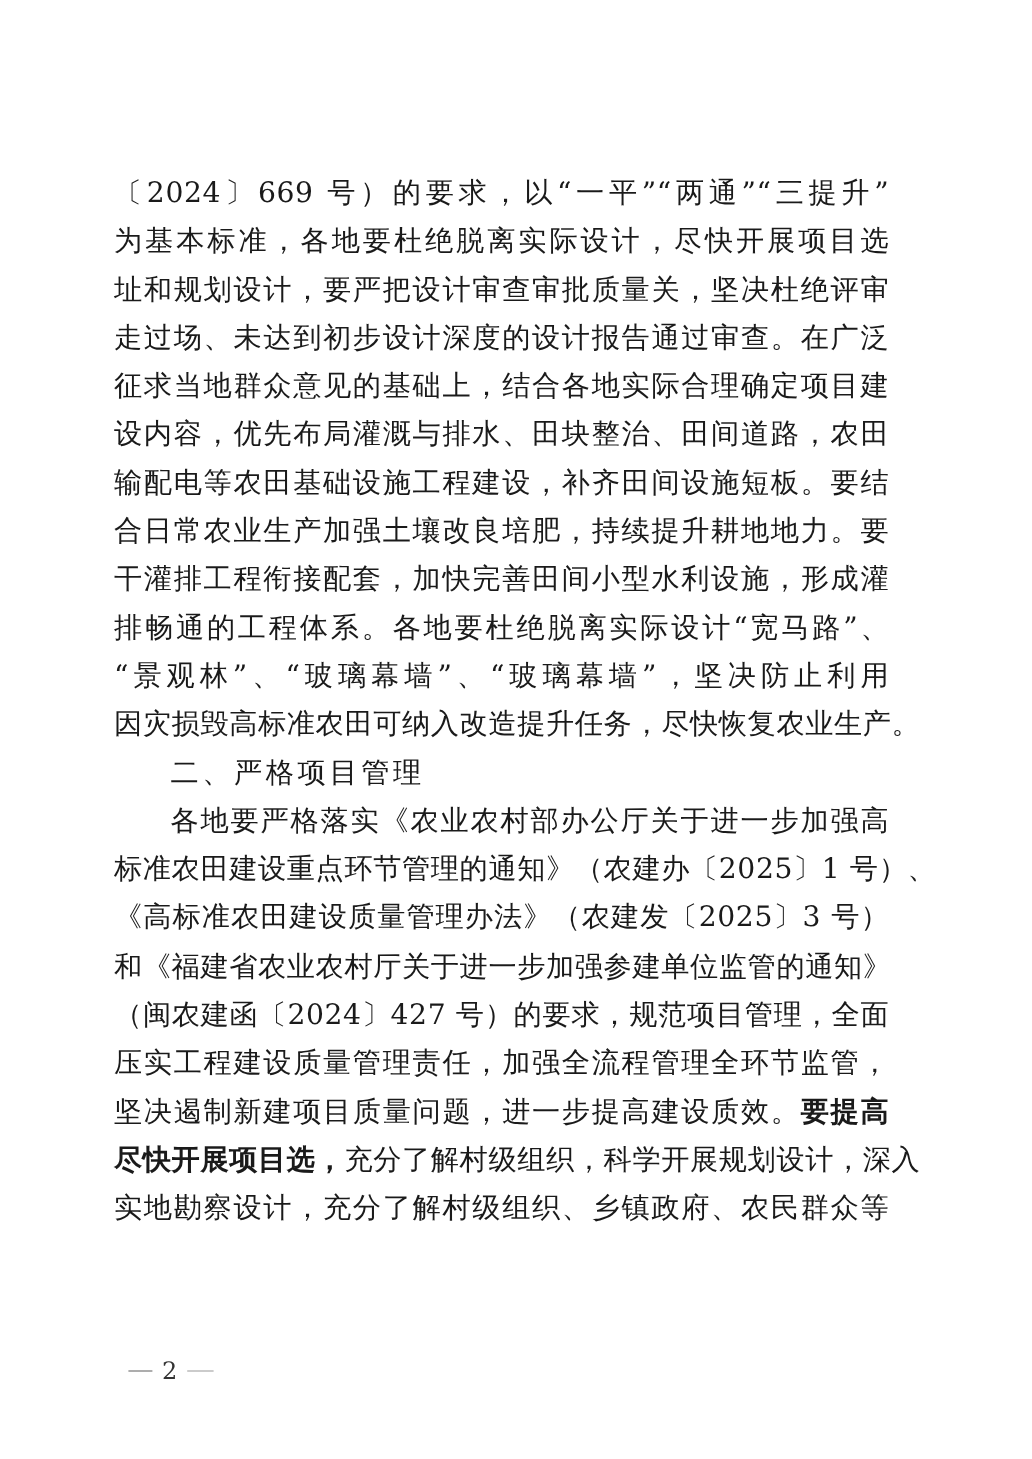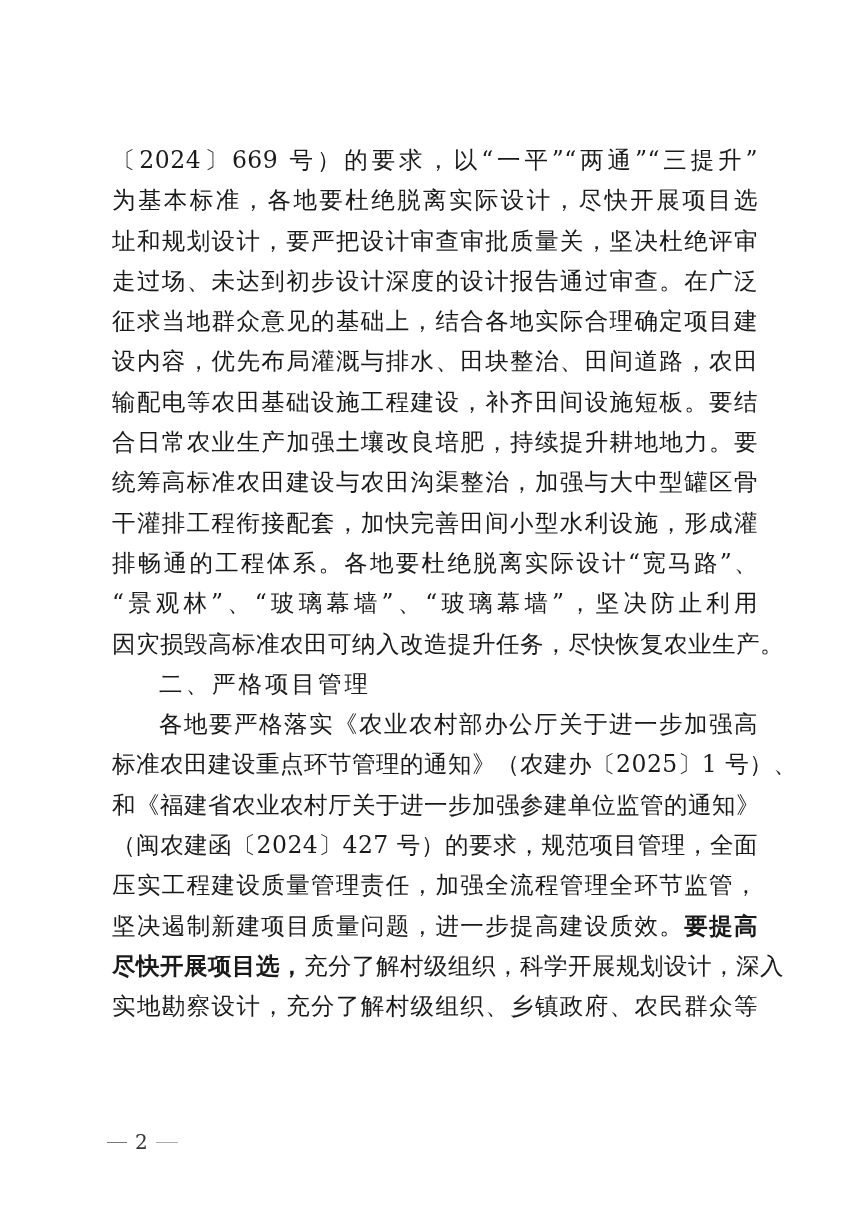--- a/index.html
+++ b/index.html
@@ -1,18 +1,18 @@
 <!DOCTYPE html>
 <html><head>
 <meta charset="utf-8">
 <style>
   html, body { margin: 0; padding: 0; background: #ffffff; }
   body { width: 860px; height: 1216px; position: relative; overflow: hidden; }
   .page {
-    position: absolute; left: 112px; top: 140px; width: 646px;
+    position: absolute; left: 95px; top: 140px; width: 646px;
     font-family: "DejaVu Serif", "Liberation Serif", serif;
     color: #1a1a1a;
   }
   .line {
     height: 40.3px; line-height: 40.3px;
     font-size: 23.5px;
     white-space: nowrap;
     text-align: justify; text-align-last: justify;
     letter-spacing: 0.5px;
   }
@@ -40,30 +40,30 @@
 
 <div class="page">
   <div class="line">〔2024〕669 号）的要求，以“一平”“两通”“三提升”</div>
   <div class="line">为基本标准，各地要杜绝脱离实际设计，尽快开展项目选</div>
   <div class="line">址和规划设计，要严把设计审查审批质量关，坚决杜绝评审</div>
   <div class="line">走过场、未达到初步设计深度的设计报告通过审查。在广泛</div>
   <div class="line">征求当地群众意见的基础上，结合各地实际合理确定项目建</div>
   <div class="line">设内容，优先布局灌溉与排水、田块整治、田间道路，农田</div>
   <div class="line">输配电等农田基础设施工程建设，补齐田间设施短板。要结</div>
   <div class="line">合日常农业生产加强土壤改良培肥，持续提升耕地地力。要</div>
-  <div class="line">统筹高标准农田建设与农田沟渠整治，加强与大中型罐区骨</div>
   <div class="line">干灌排工程衔接配套，加快完善田间小型水利设施，形成灌</div>
   <div class="line">排畅通的工程体系。各地要杜绝脱离实际设计“宽马路”、</div>
   <div class="line">“景观林”、“玻璃幕墙”、“玻璃幕墙”，坚决防止利用</div>
   <div class="line last">因灾损毁高标准农田可纳入改造提升任务，尽快恢复农业生产。</div>
 
   <div class="line heading indent">二、严格项目管理</div>
 
   <div class="line indent">各地要严格落实《农业农村部办公厅关于进一步加强高</div>
   <div class="line">标准农田建设重点环节管理的通知》（农建办〔2025〕1 号）、</div>
+  <div class="line">《高标准农田建设质量管理办法》（农建发〔2025〕3 号）</div>
   <div class="line">和《福建省农业农村厅关于进一步加强参建单位监管的通知》</div>
   <div class="line">（闽农建函〔2024〕427 号）的要求，规范项目管理，全面</div>
   <div class="line">压实工程建设质量管理责任，加强全流程管理全环节监管，</div>
   <div class="line">
     <span>坚决遏制新建项目质量问题，进一步提高建设质效。</span><span class="bold">要提高</span>
   </div>
   <div class="line">
     <span class="bold">尽快开展项目选，</span><span>充分了解村级组织，科学开展规划设计，深入</span>
   </div>
   <div class="line">实地勘察设计，充分了解村级组织、乡镇政府、农民群众等</div>

